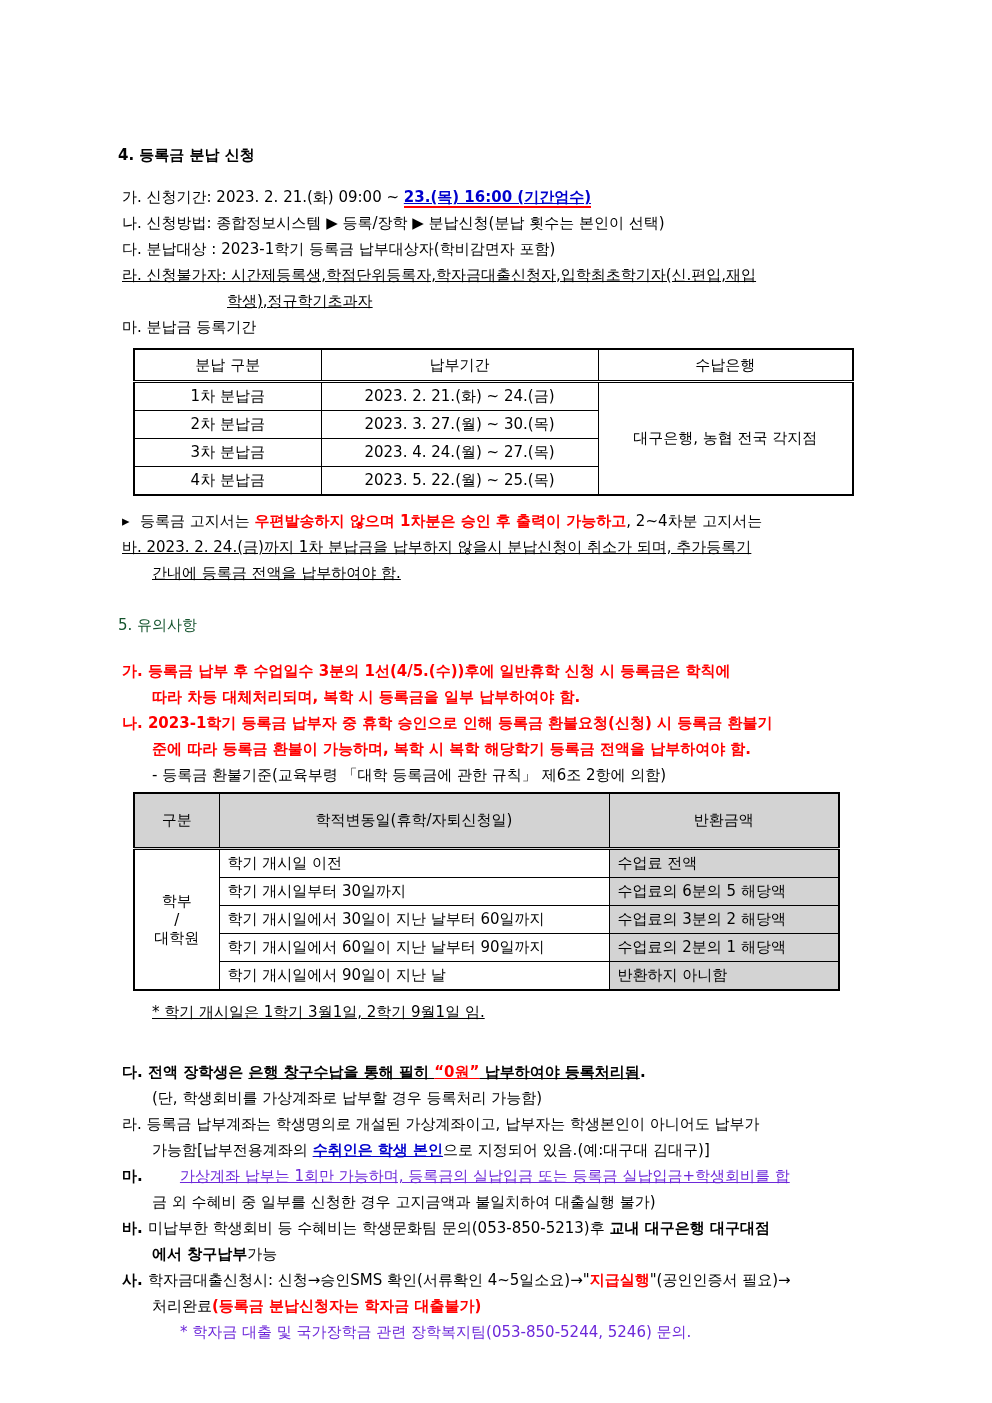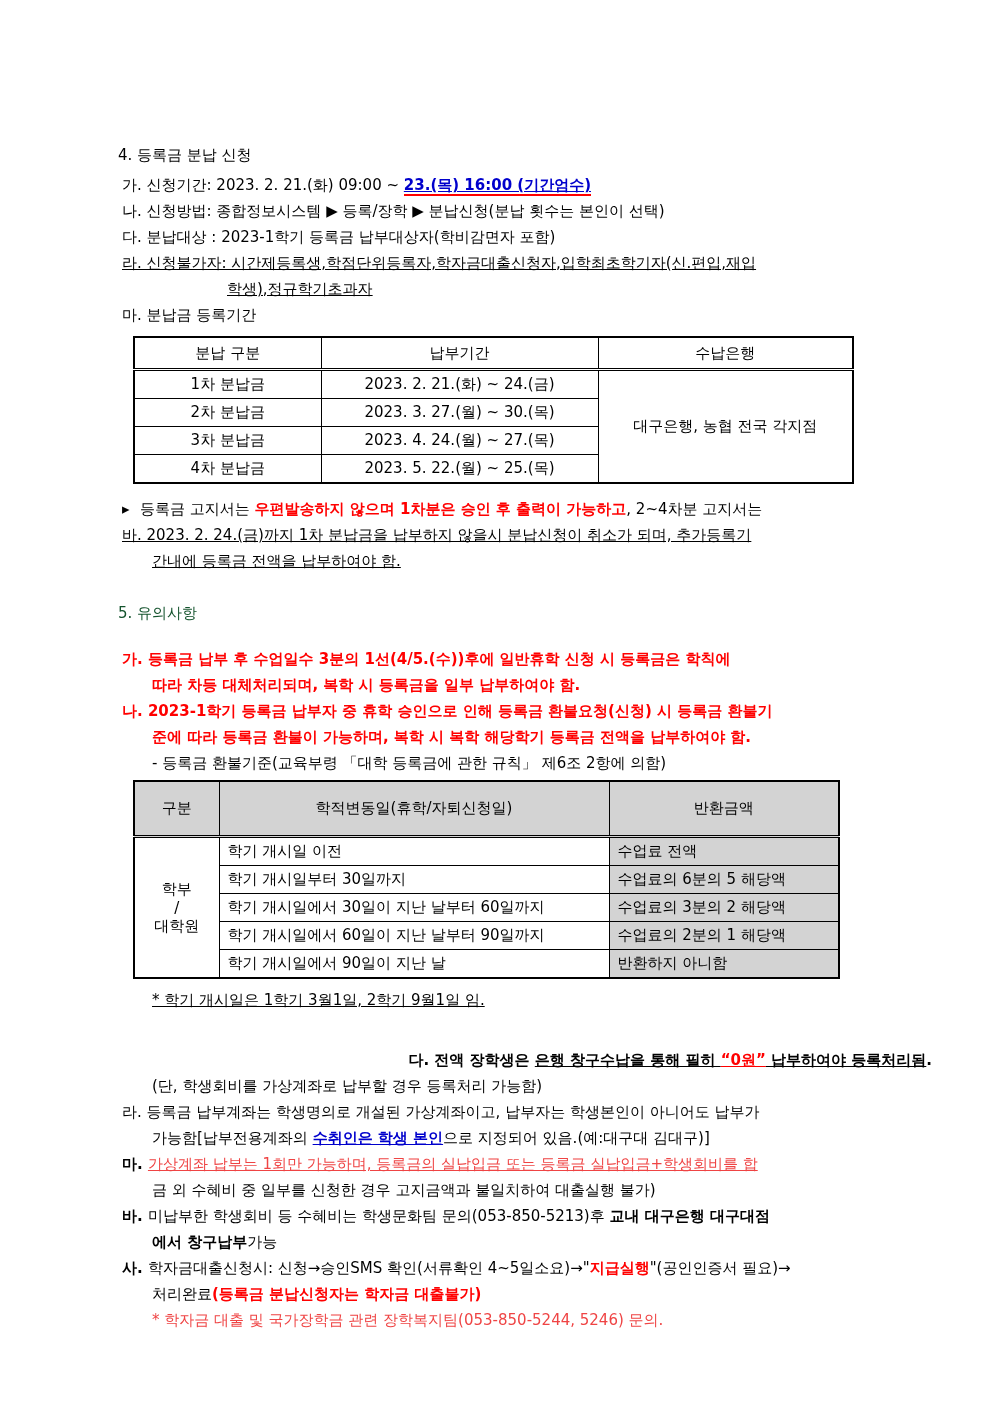--- a/index.html
+++ b/index.html
@@ -3,48 +3,48 @@
 <meta charset="utf-8">
 <style>
   html,body{margin:0;padding:0;}
   body{
     width:992px;height:1403px;background:#ffffff;color:#000;
     font-family:"DejaVu Sans","Liberation Sans",sans-serif;
     font-size:15px;overflow:hidden;
   }
   .content{padding:142px 60px 0 118px;}
   .line{line-height:26px;white-space:nowrap;}
-  .h4title{font-weight:normal;margin-bottom:4px;}
+  .h4title{font-weight:bold;margin-bottom:16px;}
   .item{margin-left:4px;}
   .ind30{padding-left:30px;}
   .ind105{padding-left:105px;}
   .u{text-decoration:underline;}
   .b{font-weight:bold;}
   .redb{color:#ff0000;font-weight:bold;}
-  .blue{color:#ef4444;}
+  .blue{color:#6d28d9;margin-left:32px;}
   .blueb{color:#0000cc;font-weight:bold;}
   .hl-deadline{
     color:#0000cc;font-weight:bold;text-decoration:underline;
     border-bottom:2px solid #ff0000;padding-bottom:0px;
   }
   table{border-collapse:collapse;table-layout:fixed;margin:8px 0 12px 15px;}
   table,td,th{border:1px solid #000;}
   table{border-width:2px;}
   th{font-weight:normal;border-bottom:3px double #000;}
   .t1{width:719px;}
   .t1 th,.t1 td{text-align:center;height:27px;padding:0;}
   .t1 th{height:30px;}
   .t2{width:705px;margin-top:4px;margin-bottom:8px;}
   .t2 th{background:#d3d3d3;height:27px;text-align:center;padding:13px;}
   .t2 td{height:27px;padding:0 0 0 8px;text-align:left;margin-top:21px;}
   .t2 td.refund{background:#d3d3d3;}
   .t2 td.group{text-align:center;padding:0;background:#ffffff;}
   .sec5title{color:#14532d;font-weight:normal;margin-top:26px;margin-bottom:20px;}
   .gap-note{margin-top:2px;}
-  .gap-da5{margin-top:34px;text-align:right;}
+  .gap-da5{margin-top:34px;}
   .bullet{display:inline-block;width:18px;}
 </style>
 </head>
 <body>
 
 <div class="content">
 
   <div class="line h4title">4. 등록금 분납 신청</div>
 
   <div class="line item">

